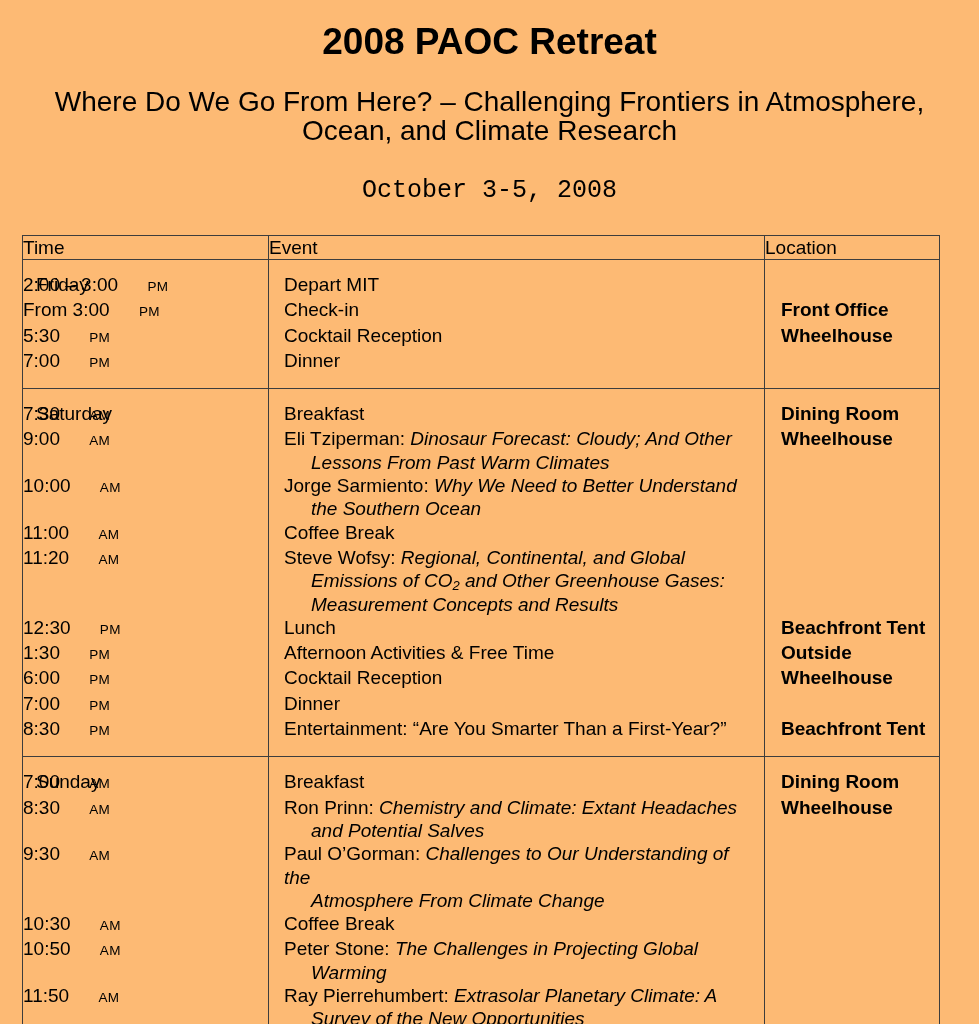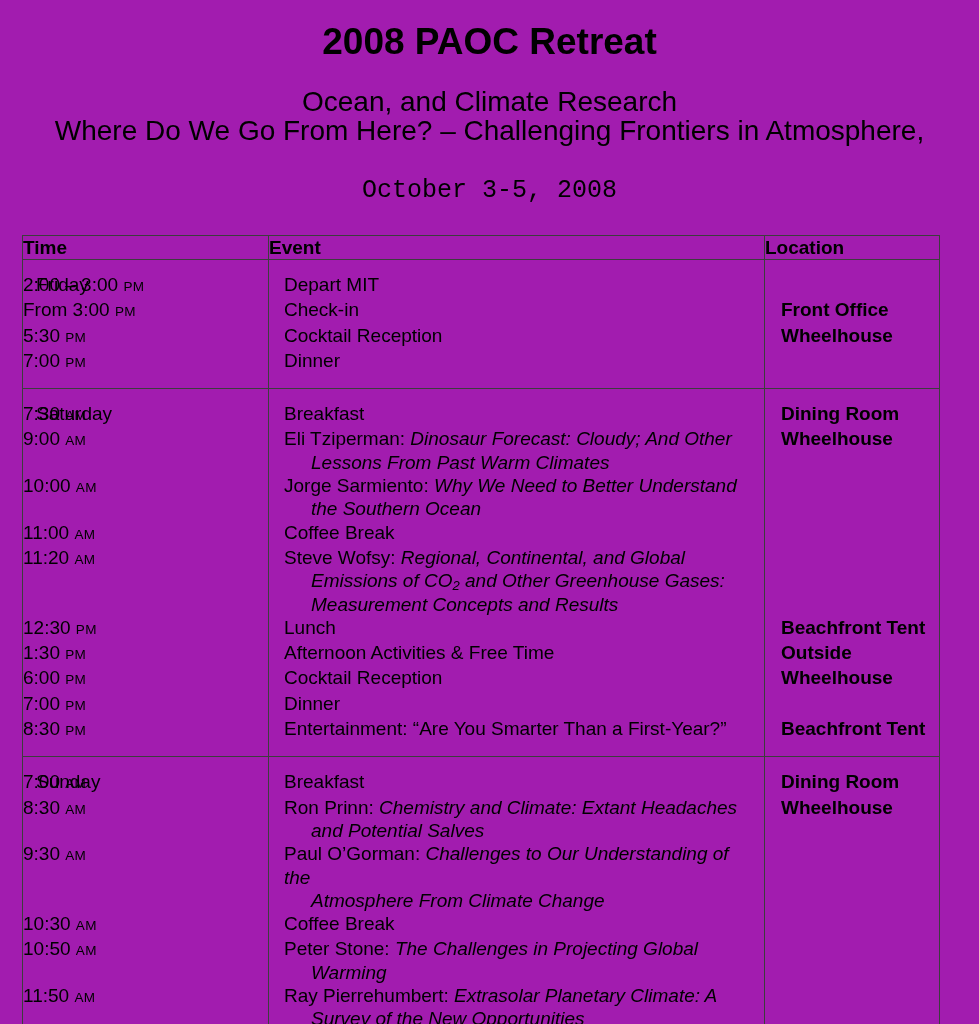--- a/index.html
+++ b/index.html
@@ -6,21 +6,21 @@
     margin: 0;
     padding: 0;
     background: #ffffff;
     color: #000000;
     font-family: "Liberation Sans", "DejaVu Sans", sans-serif;
   }
   .page {
     position: relative;
     width: 979px;
     height: 1024px;
-    background: #a21caf;
+    background: #fdba74;
     overflow: hidden;
   }
   .doc-title {
     text-align: center;
     font-size: 37px;
     font-weight: bold;
     line-height: 37px;
     padding-top: 23px;
     letter-spacing: 0px;
   }
@@ -42,21 +42,21 @@
     margin: 30px 0 0 22px;
     border-collapse: collapse;
     table-layout: fixed;
     width: 917px;
     border: 1.5px solid #3d3d3d;
   }
   table.schedule col.c-time { width: 246px; }
   table.schedule col.c-event { width: 496px; }
   table.schedule col.c-loc { width: 175px; }
   table.schedule th {
-    font-weight: bold;
+    font-weight: normal;
     font-size: 19px;
     line-height: 21px;
     padding: 1px 0 1px 0;
     border-bottom: 1.5px solid #3d3d3d;
     text-align: left;
     vertical-align: middle;
   }
   th.h-time { text-align: right; padding-right: 12px; }
   th.h-event { padding-left: 15px; border-left: 1.5px solid #3d3d3d; }
   th.h-loc { padding-left: 16px; border-left: 1.5px solid #3d3d3d; }
@@ -76,20 +76,21 @@
     white-space: nowrap;
   }
   .day-label {
     position: absolute;
     left: 13px;
     top: 13px;
   }
   .mer {
     font-size: 13.5px;
     letter-spacing: 0.3px;
+    margin-left: 24px;
   }
   td.col-event {
     padding-left: 15px;
     padding-right: 8px;
     border-left: 1.5px solid #3d3d3d;
   }
   td.col-loc {
     padding-left: 16px;
     border-left: 1.5px solid #3d3d3d;
     font-weight: bold;
@@ -102,22 +103,22 @@
     line-height: 0;
     vertical-align: -3px;
   }
 </style>
 </head>
 <body>
 
 <div class="page">
   <div class="doc-title">2008 PAOC Retreat</div>
   <div class="doc-subtitle">
+    <div>Where Do We Go From Here? – Challenging Frontiers in Atmosphere,</div>
     <div>Ocean, and Climate Research</div>
-    <div>Where Do We Go From Here? – Challenging Frontiers in Atmosphere,</div>
   </div>
   <div class="doc-date">October 3-5, 2008</div>
 
   <table class="schedule" id="schedule-table">
     <colgroup>
       <col class="c-time">
         <col class="c-event">
         <col class="c-loc">
     </colgroup>
     <thead>

